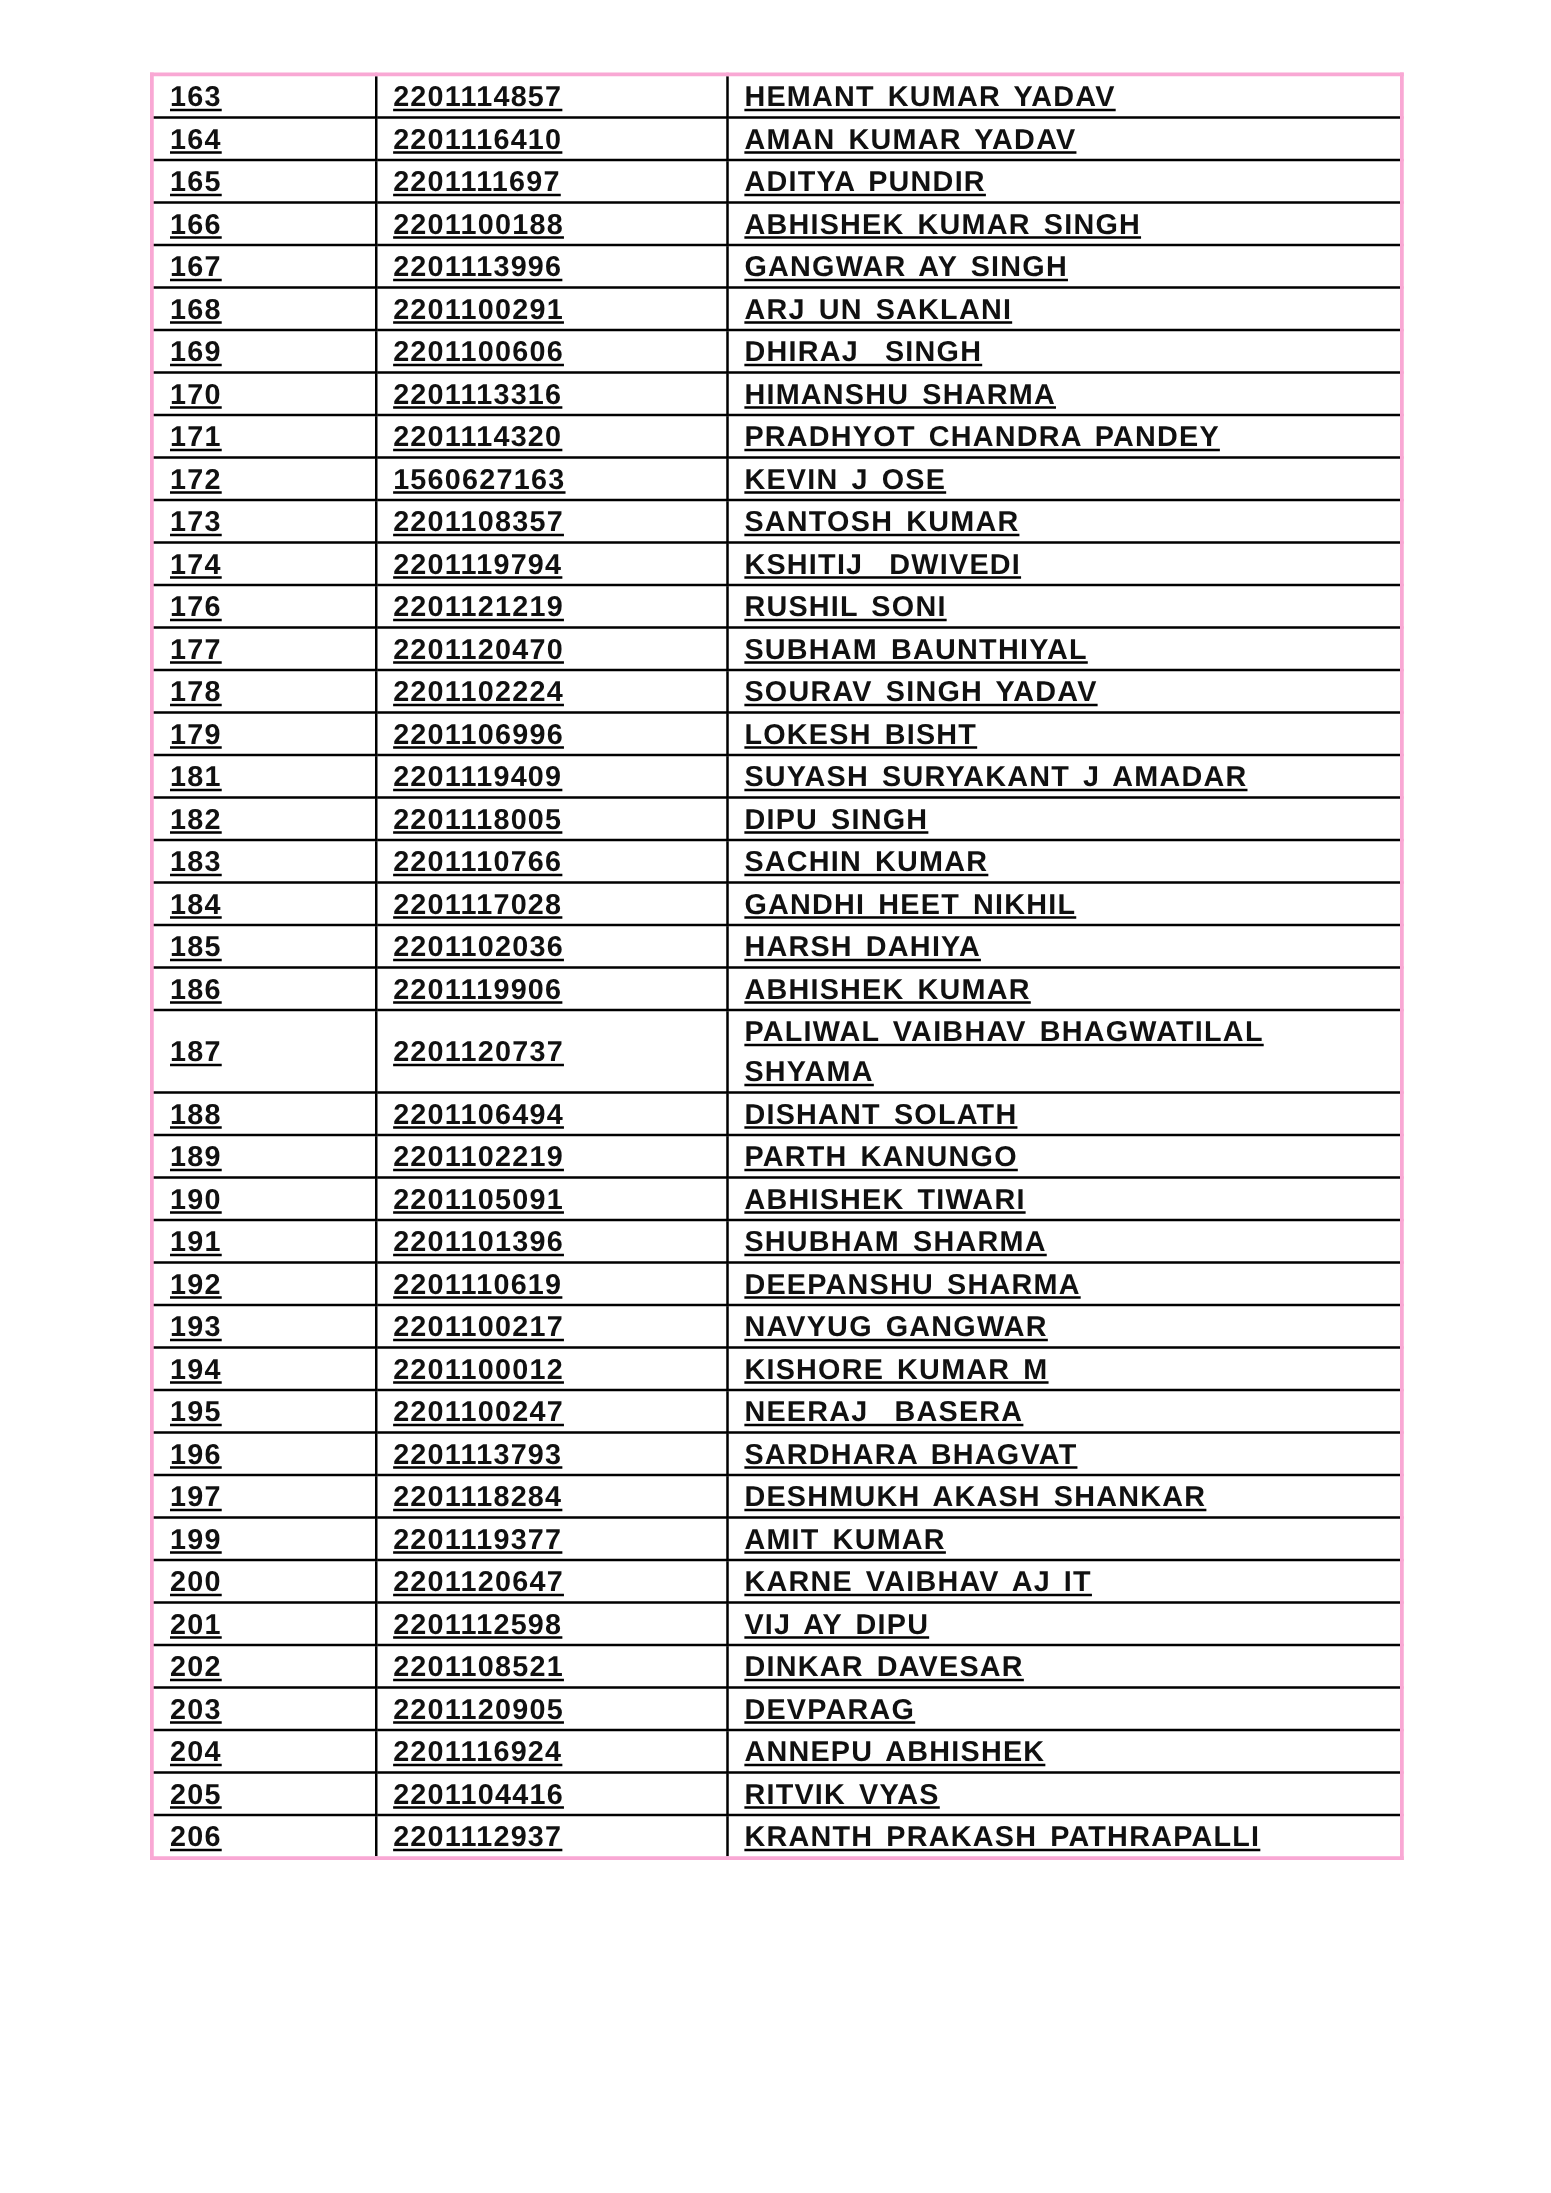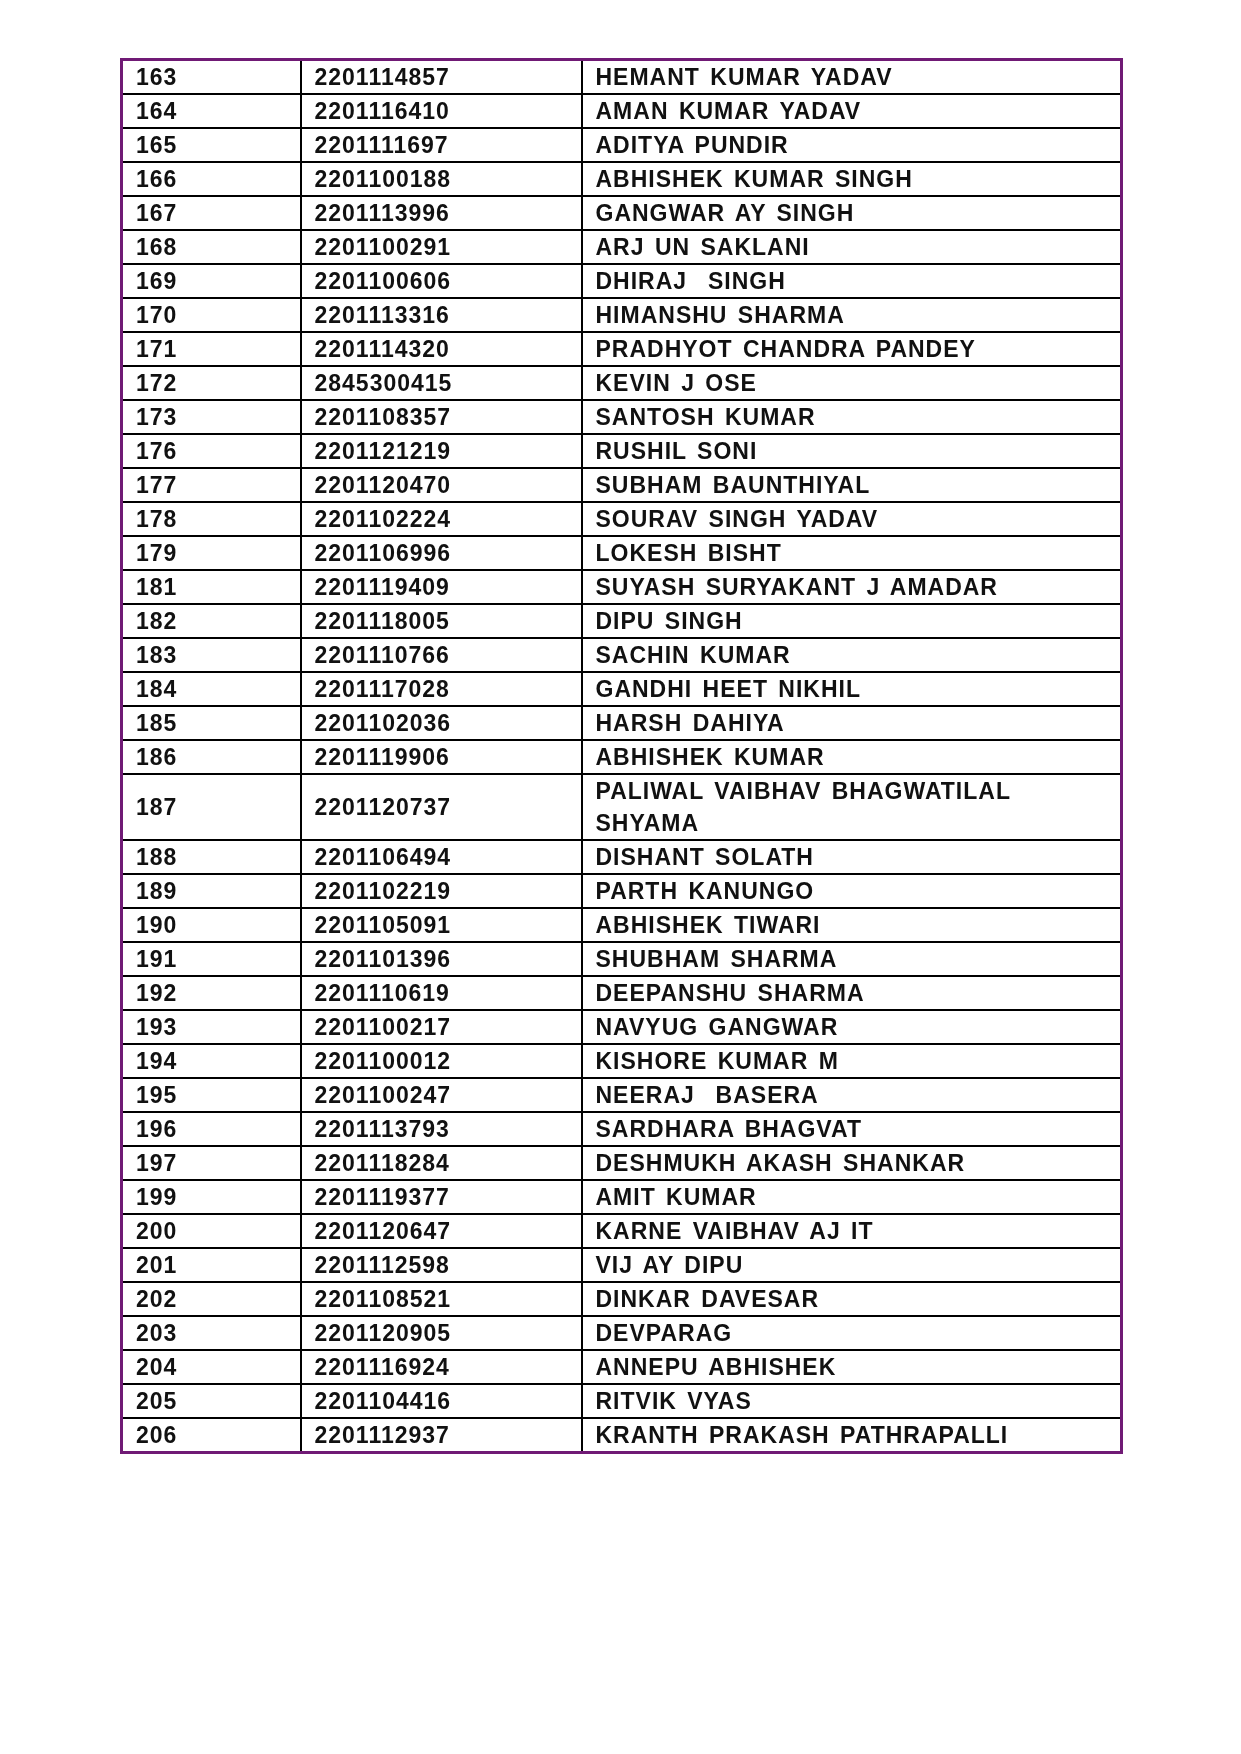--- a/index.html
+++ b/index.html
@@ -20,21 +20,22 @@
     height: 1754px;
     background: #ffffff;
   }
   table.roster {
     position: absolute;
     left: 120px;
     top: 58px;
     width: 1000px;
     border-collapse: collapse;
     table-layout: fixed;
-    border: 3px solid #701a75;
+    border: 3px solid #f9a8d4;
+    text-decoration: underline;
   }
   col.c-serial { width: 179px; }
   col.c-roll   { width: 281px; }
   col.c-name   { width: 540px; }
   table.roster td {
     border: 2px solid #000000;
     height: 32px;
     line-height: 32px;
     padding: 0 4px 0 13px;
     font-size: 23px;
@@ -98,27 +99,32 @@
           <td>2201113316</td>
           <td>HIMANSHU SHARMA</td>
         </tr>
         <tr>
           <td>171</td>
           <td>2201114320</td>
           <td>PRADHYOT CHANDRA PANDEY</td>
         </tr>
         <tr>
           <td>172</td>
-          <td>2845300415</td>
+          <td>1560627163</td>
           <td>KEVIN J OSE</td>
         </tr>
         <tr>
           <td>173</td>
           <td>2201108357</td>
           <td>SANTOSH KUMAR</td>
+        </tr>
+        <tr>
+          <td>174</td>
+          <td>2201119794</td>
+          <td>KSHITIJ  DWIVEDI</td>
         </tr>
         <tr>
           <td>176</td>
           <td>2201121219</td>
           <td>RUSHIL SONI</td>
         </tr>
         <tr>
           <td>177</td>
           <td>2201120470</td>
           <td>SUBHAM BAUNTHIYAL</td>

